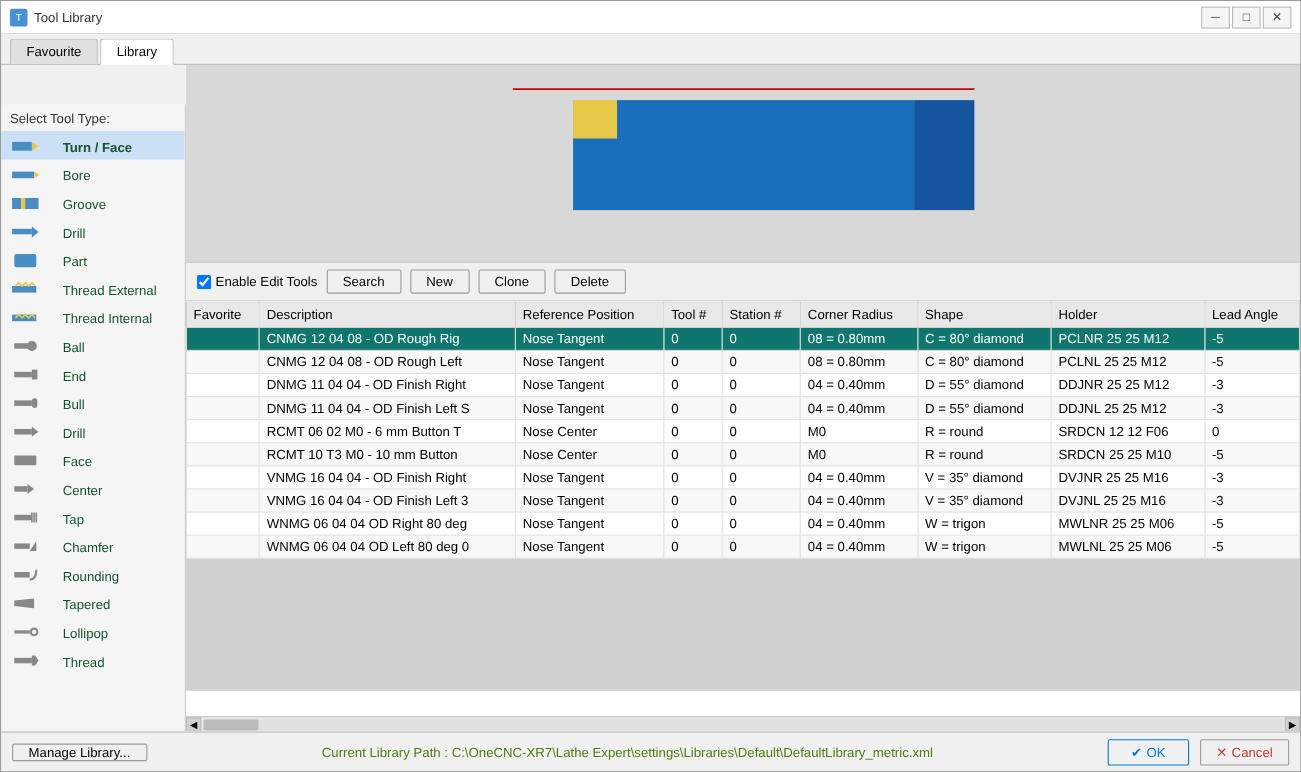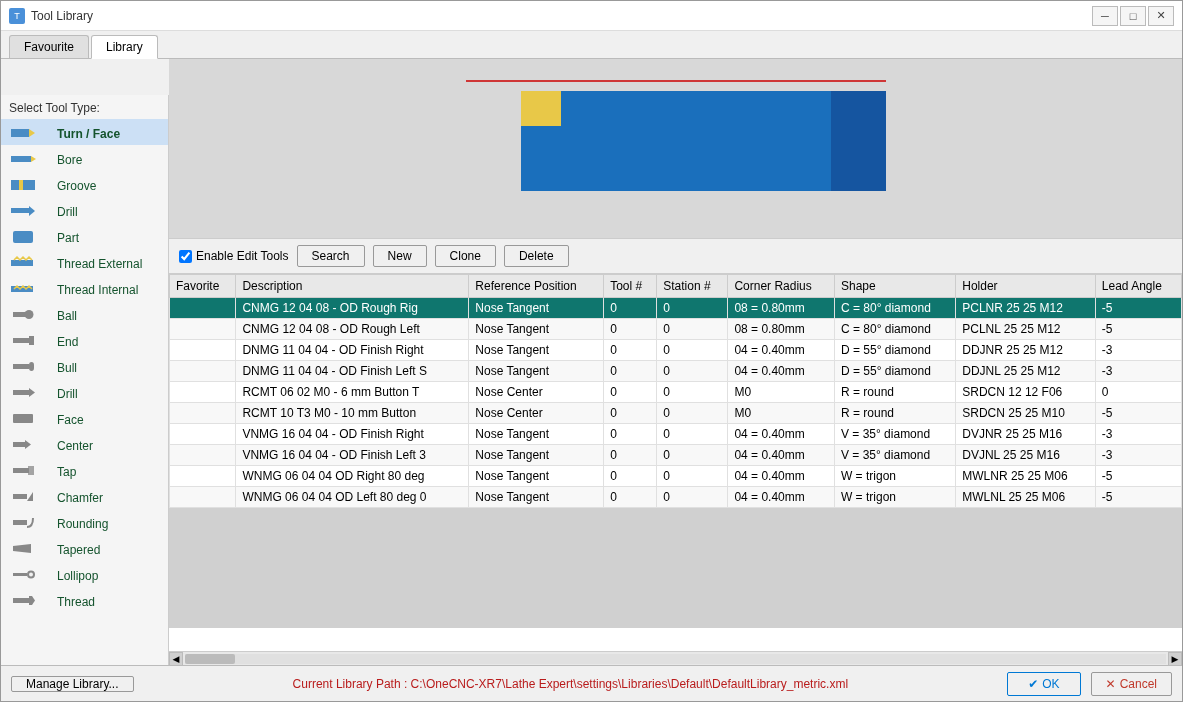--- a/index.html
+++ b/index.html
@@ -43,21 +43,21 @@
     .table-container::-webkit-scrollbar-thumb { background: #bbb; }
 
     table { width: 100%; border-collapse: collapse; font-size: 12px; }
     thead th { background: #e8e8e8; border: 1px solid #ccc; padding: 4px 6px; text-align: left; position: sticky; top: 0; white-space: nowrap; font-weight: normal; z-index: 1; }
     tbody td { border: 1px solid #e0e0e0; padding: 3px 6px; white-space: nowrap; }
     tbody tr:nth-child(even) { background: #f8f8f8; }
     tbody tr.selected td { background: #0f766e; color: white; }
 
     .bottom-bar { height: 36px; background: #f0f0f0; border-top: 1px solid #bbb; display: flex; align-items: center; justify-content: space-between; padding: 0 10px; }
     .manage-btn { padding: 0 14px; border: 1px solid #999; background: #f0f0f0; cursor: pointer; font-size: 12px; border-radius: 2px; }
-    .library-path { font-size: 12px; color: #b91c1c; }
+    .library-path { font-size: 12px; color: #4d7c0f; }
     .bottom-right { display: flex; gap: 10px; }
     .ok-btn { padding: 4px 20px; border: 1px solid #0078d4; background: #f0f0f0; color: #0078d4; cursor: pointer; font-size: 12px; border-radius: 2px; display: flex; align-items: center; gap: 4px; }
     .cancel-btn { padding: 4px 14px; border: 1px solid #999; background: #f0f0f0; color: #c0392b; cursor: pointer; font-size: 12px; border-radius: 2px; display: flex; align-items: center; gap: 4px; }
 
     .scrollbar-area { height: 14px; background: #e8e8e8; display: flex; align-items: center; border-top: 1px solid #ccc; }
     .h-scroll-btn { width: 14px; height: 14px; background: #d0d0d0; border: 1px solid #bbb; display: flex; align-items: center; justify-content: center; font-size: 9px; cursor: pointer; flex-shrink: 0; }
     .h-scroll-track { flex: 1; height: 10px; background: #e0e0e0; margin: 0 2px; }
     .h-scroll-thumb { width: 50px; height: 10px; background: #bbb; border-radius: 2px; }
   </style>
 </head>

